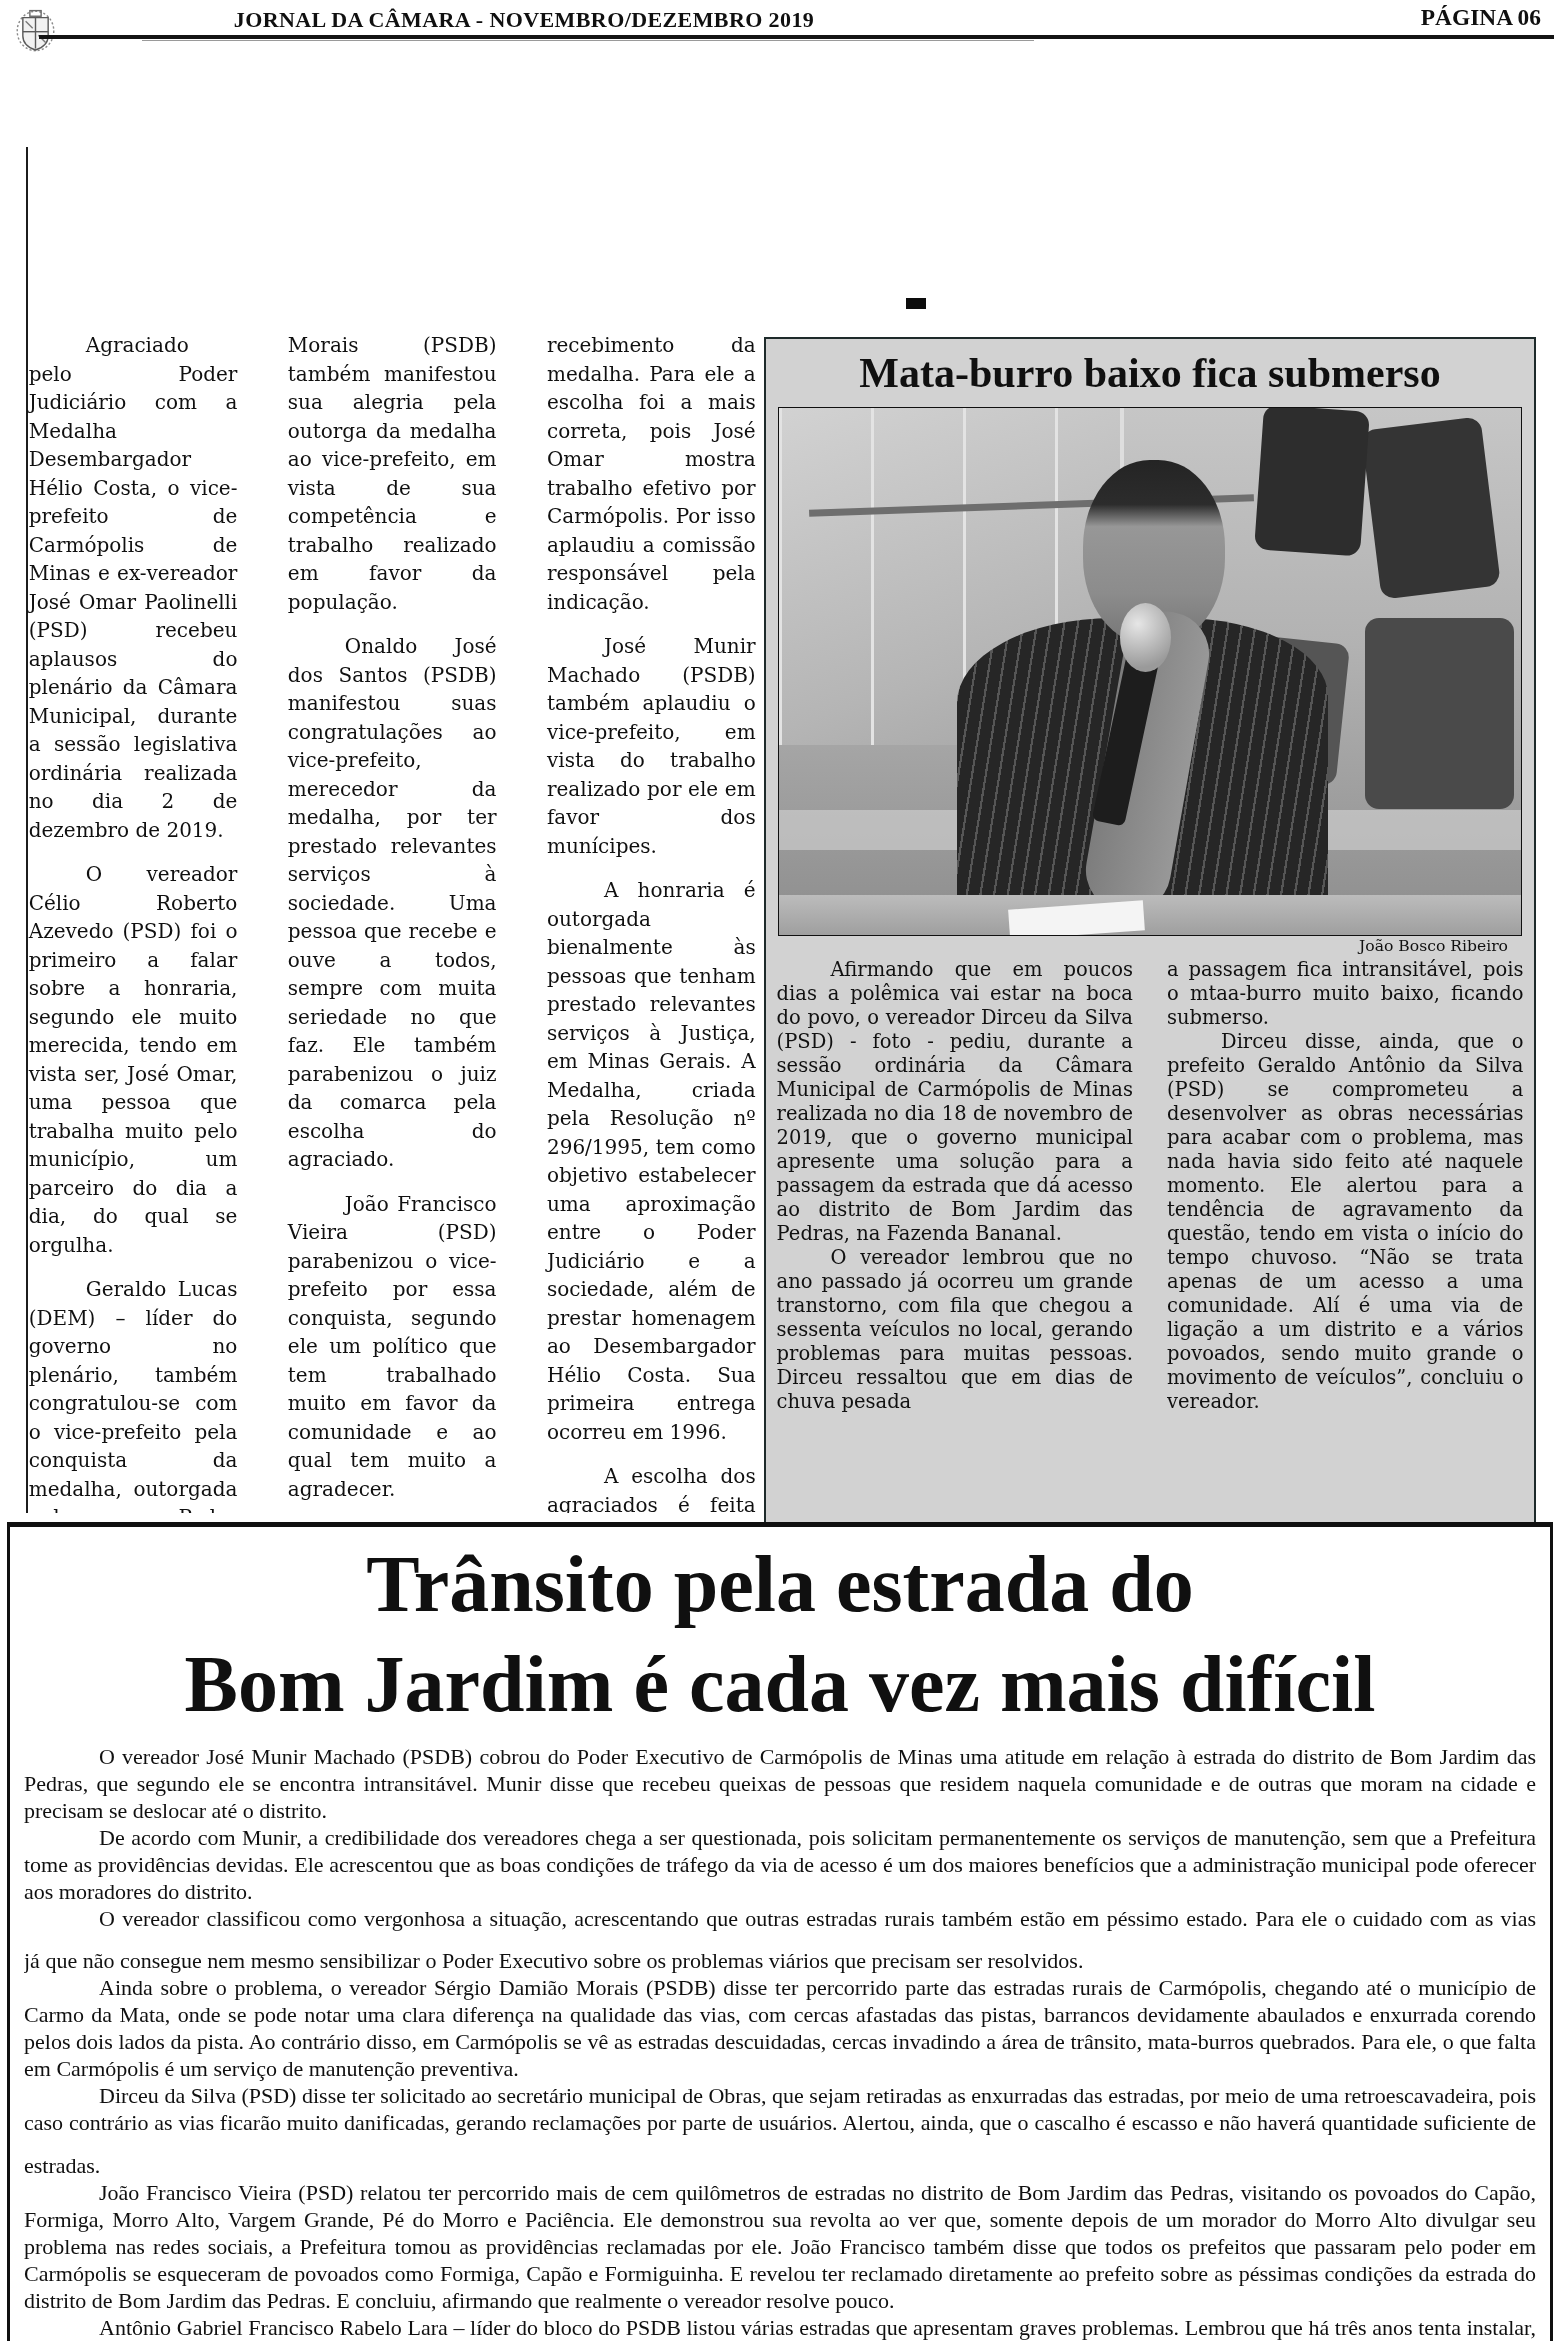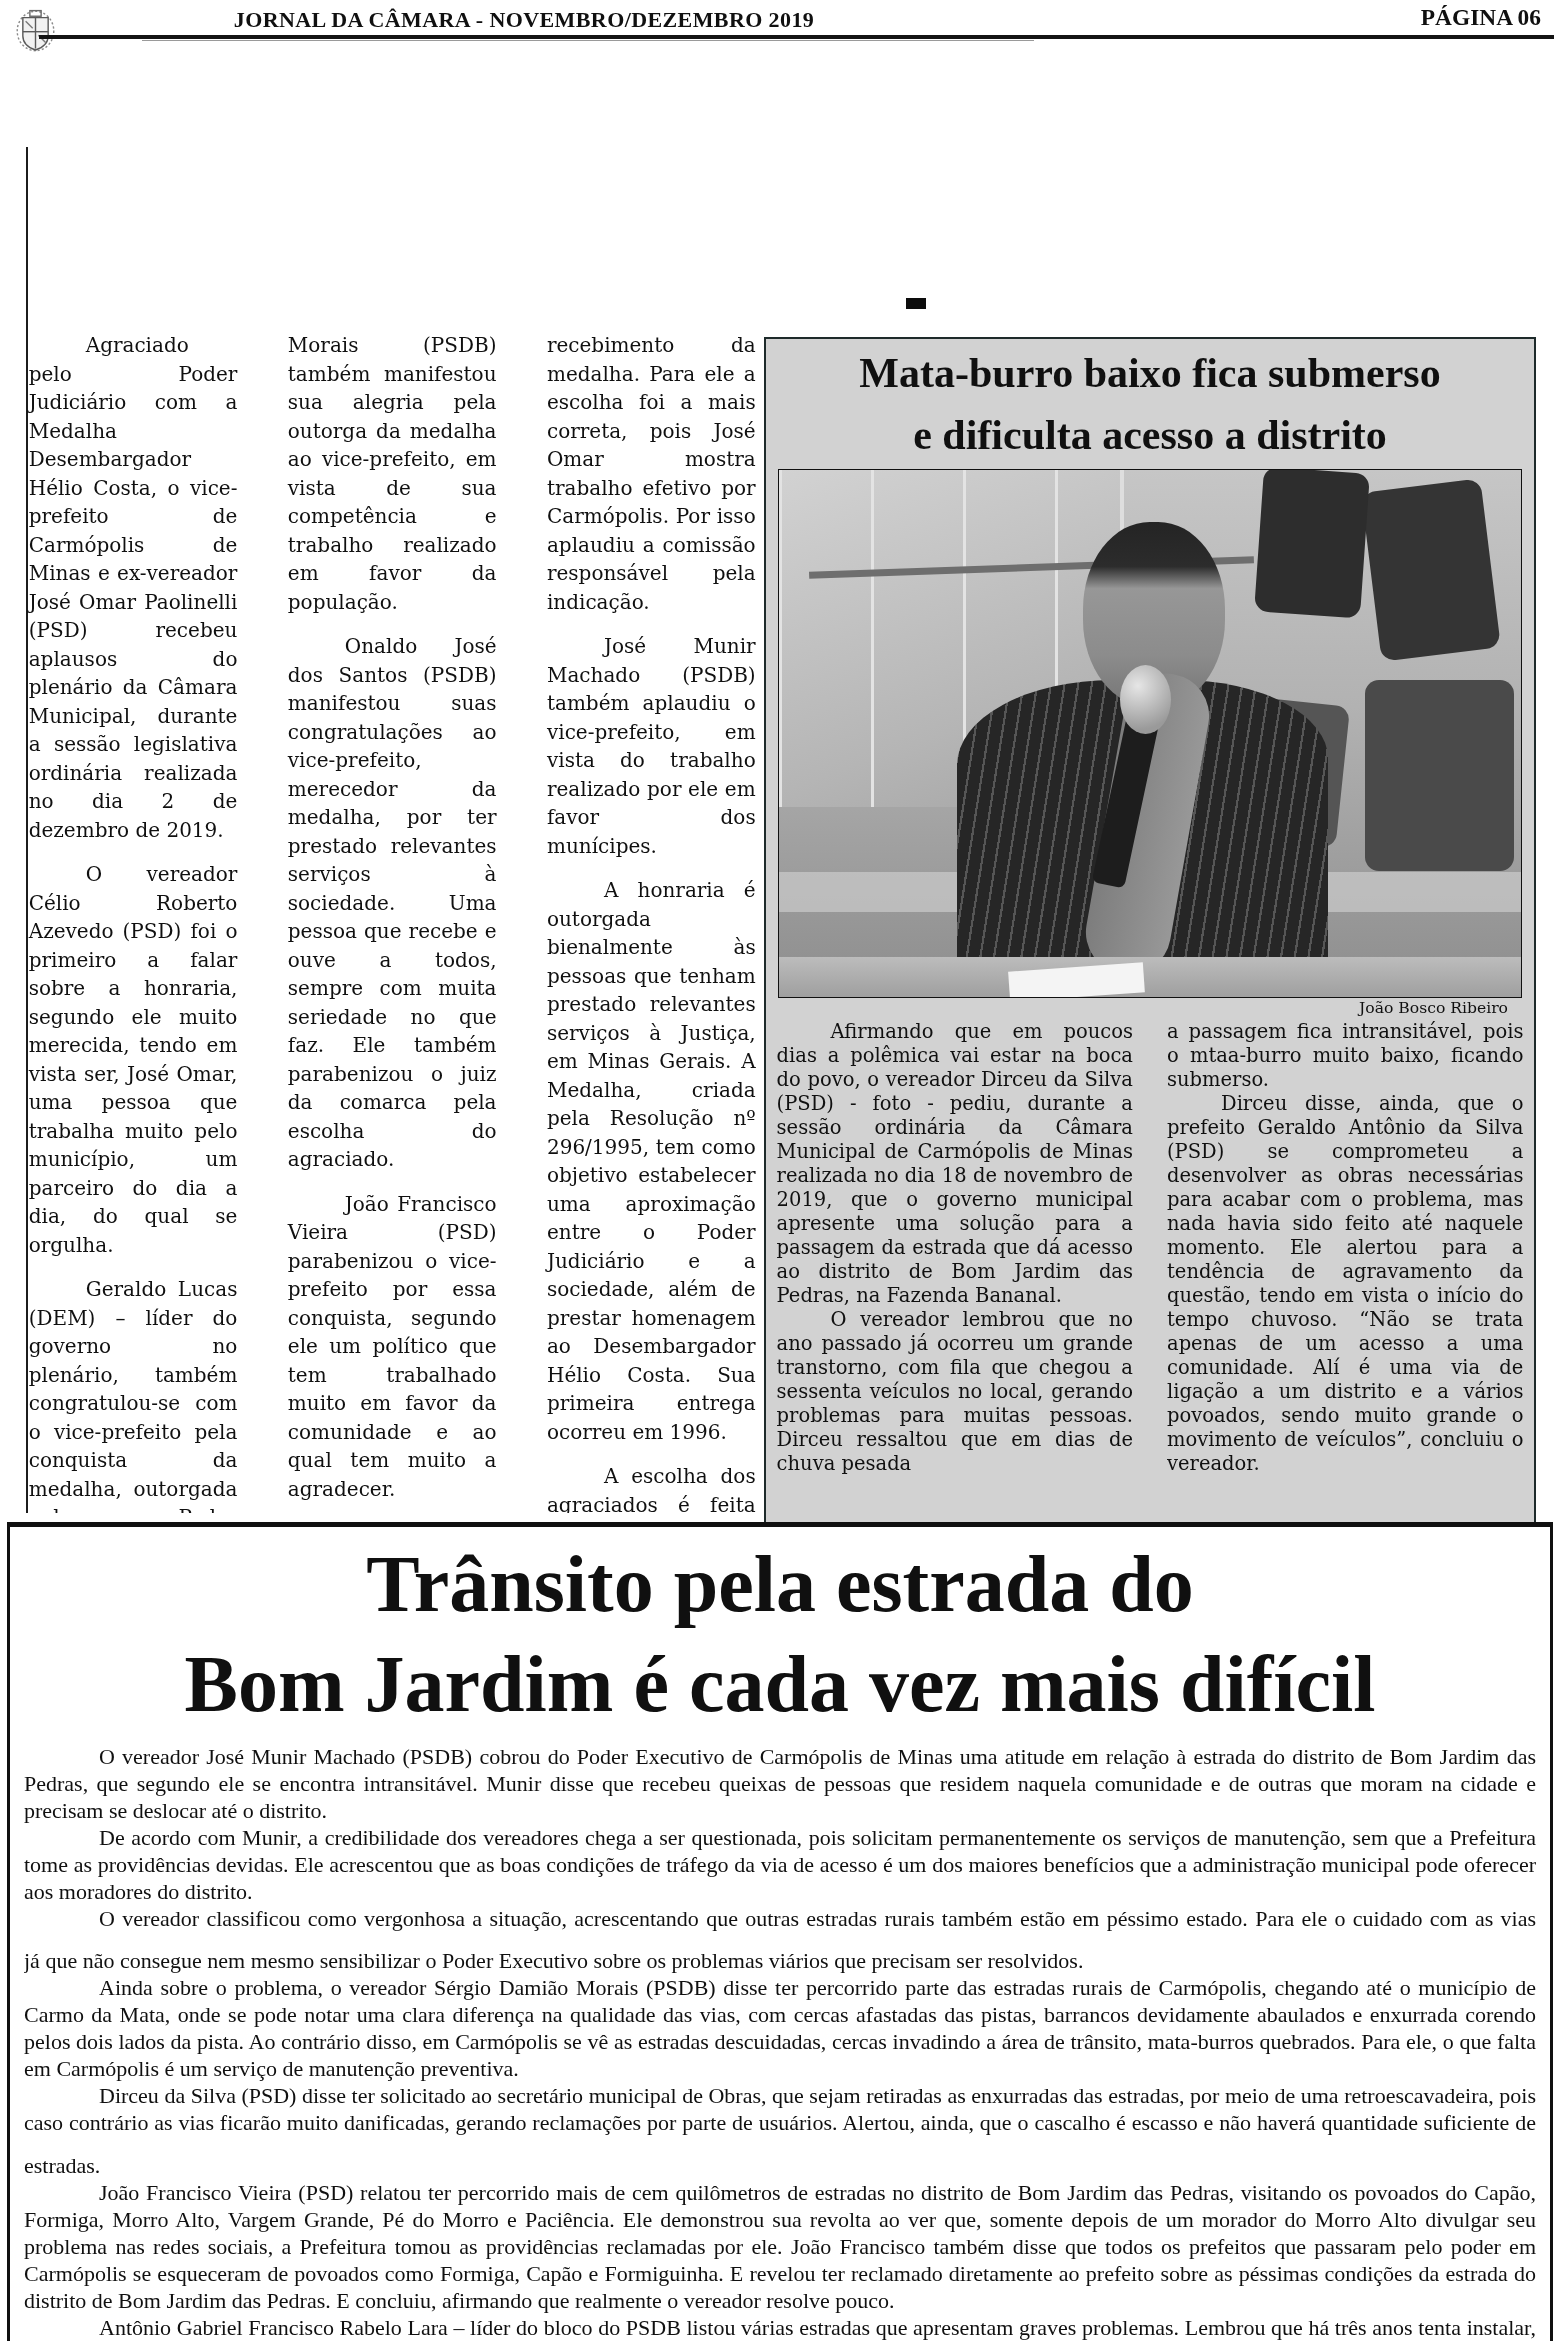--- a/index.html
+++ b/index.html
@@ -158,21 +158,20 @@
       <p>José Munir Machado (PSDB) também aplaudiu o vice-prefeito, em vista do trabalho realizado por ele em favor dos munícipes.</p>
       <p>A honraria é outorgada bienalmente às pessoas que tenham prestado relevantes serviços à Justiça, em Minas Gerais. A Medalha, criada pela Resolução nº 296/1995, tem como objetivo estabelecer uma aproximação entre o Poder Judiciário e a sociedade, além de prestar homenagem ao Desembargador Hélio Costa. Sua primeira entrega ocorreu em 1996.</p>
       <p>A escolha dos agraciados é feita por uma comissão presidida pelo juiz de Direito diretor do Foro da Comarca; um promotor da Comarca, um representante local</p>
 
     </div>
   </div>
 
   <div class="matabox">
     <div class="mb-headline">
       <span>Mata-burro  baixo fica submerso</span><br>
-      <span>e dificulta acesso a distrito</span>
     </div>
     <div class="mb-photo">
       <div class="glass"></div>
       <div class="glass-bar"></div>
       <div class="chair c1"></div>
       <div class="chair c2"></div>
       <div class="chair c3"></div>
       <div class="chair c4"></div>
       <div class="ledge"></div>
       <div class="torso"></div>

